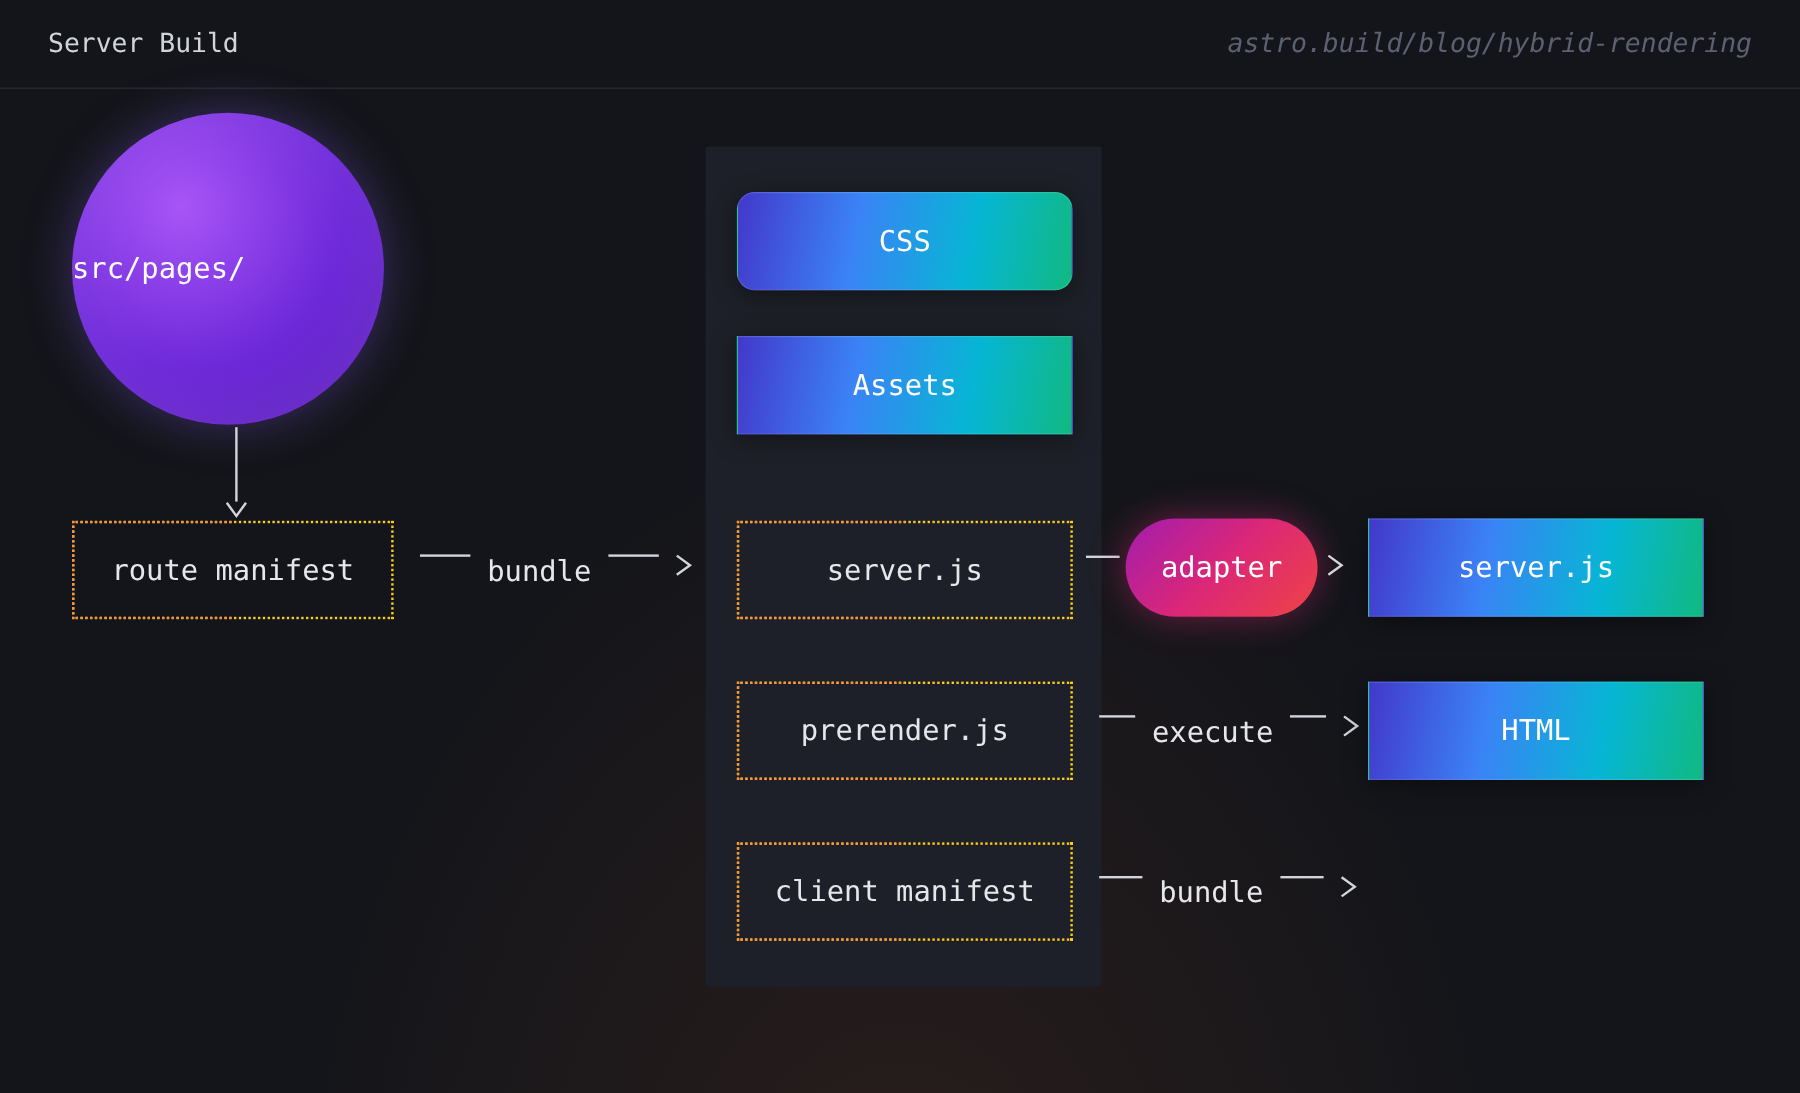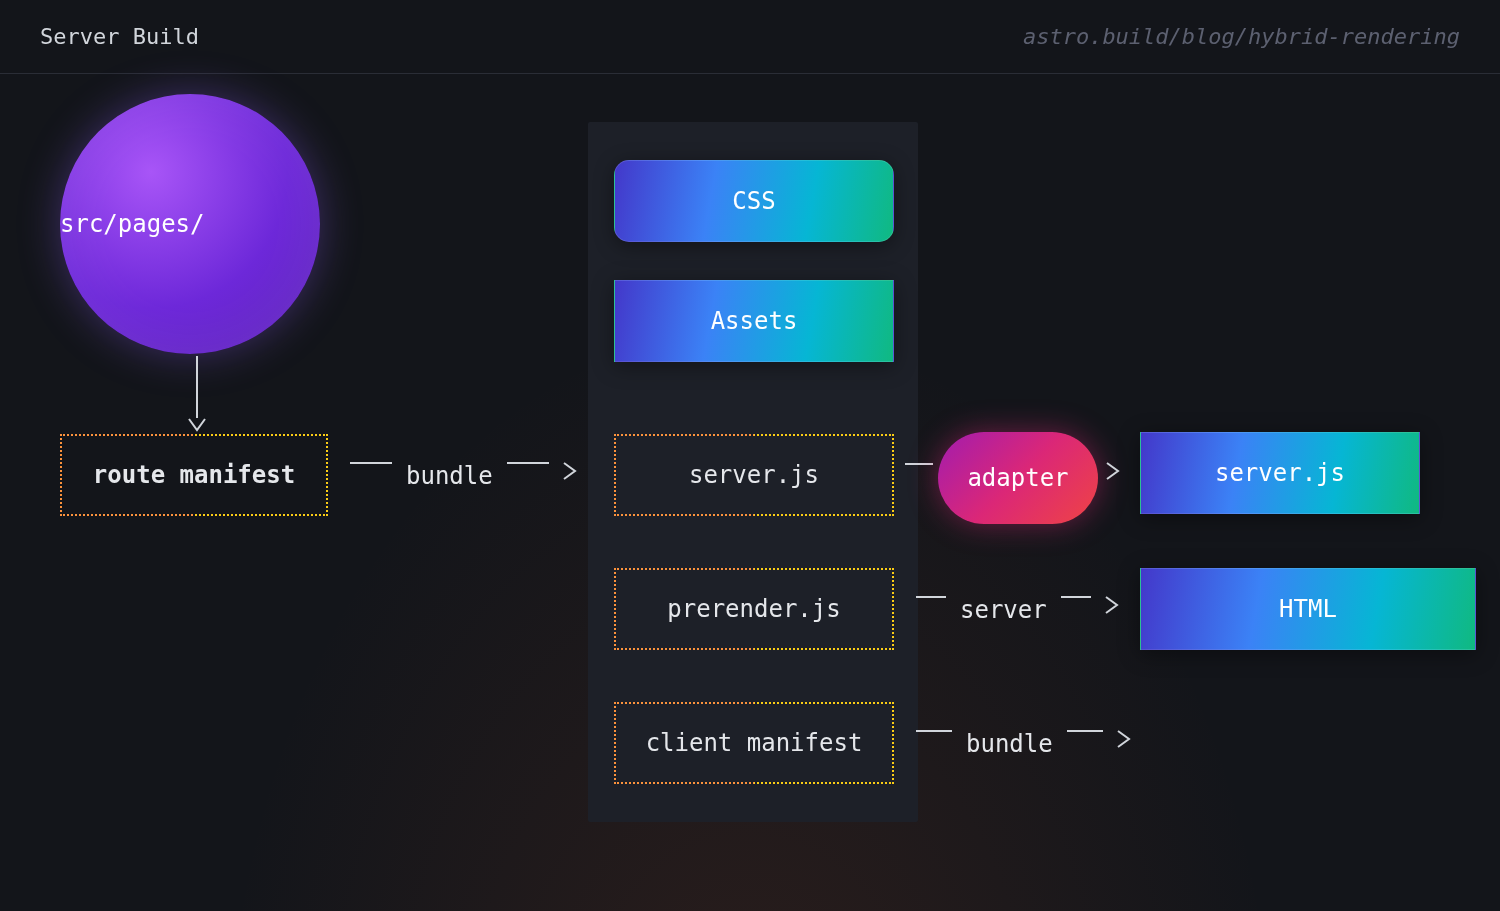--- a/index.html
+++ b/index.html
@@ -126,21 +126,21 @@
     <span>src/pages/</span>
   </div>
 
   <div class="down-arrow" style="left:188px; top:282px;">
     <div class="vline" style="height:62px;"></div>
     <svg width="18" height="14" viewBox="0 0 18 14">
         <path d="M1 1 L9 12 L17 1" fill="none" stroke="#d1d5db" stroke-width="2"></path>
       </svg>
   </div>
 
-  <div class="dotted-box" style="left:60px; top:360px; width:268px; height:82px;font-weight:bold;">
+  <div class="dotted-box" style="left:60px; top:360px; width:268px; height:82px;">
     <span>route manifest</span>
   </div>
 
   <div class="flow" style="left:350px; top:388px;">
     <div class="line" style="width:42px;"></div>
     <span>bundle</span>
     <div class="line" style="width:42px;"></div>
     <span class="arrow-r">
       <svg width="14" height="18" viewBox="0 0 14 18">
           <path d="M1 1 L12 9 L1 17" fill="none" stroke="#d1d5db" stroke-width="2"></path>
@@ -166,45 +166,45 @@
     <span>prerender.js</span>
   </div>
 
   <div class="dotted-box" style="left:614px; top:628px; width:280px; height:82px;">
     <span>client manifest</span>
   </div>
 
   <div class="flow" style="left:905px; top:389px; gap:0;">
     <div class="line" style="width:28px;"></div>
   </div>
-  <div class="pill" style="left:938px; top:358px; width:160px; height:92px;">
+  <div class="pill" style="left:938px; top:358px; width:160px; height:82px;">
     <span>adapter</span>
   </div>
   <div class="flow" style="left:1106px; top:388px; gap:10px;">
     <span class="arrow-r">
       <svg width="14" height="18" viewBox="0 0 14 18">
           <path d="M1 1 L12 9 L1 17" fill="none" stroke="#d1d5db" stroke-width="2"></path>
         </svg>
     </span>
   </div>
   <div class="grad-box" style="left:1140px; top:358px; width:280px; height:82px;">
     <span>server.js</span>
   </div>
 
   <div class="flow" style="left:916px; top:522px;">
     <div class="line" style="width:30px;"></div>
-    <span>server</span>
+    <span>execute</span>
     <div class="line" style="width:30px;"></div>
     <span class="arrow-r">
       <svg width="14" height="18" viewBox="0 0 14 18">
           <path d="M1 1 L12 9 L1 17" fill="none" stroke="#d1d5db" stroke-width="2"></path>
         </svg>
     </span>
   </div>
-  <div class="grad-box" style="left:1140px; top:494px; width:336px; height:82px;">
+  <div class="grad-box" style="left:1140px; top:494px; width:280px; height:82px;">
     <span>HTML</span>
   </div>
 
   <div class="flow" style="left:916px; top:656px;">
     <div class="line" style="width:36px;"></div>
     <span>bundle</span>
     <div class="line" style="width:36px;"></div>
     <span class="arrow-r">
       <svg width="14" height="18" viewBox="0 0 14 18">
           <path d="M1 1 L12 9 L1 17" fill="none" stroke="#d1d5db" stroke-width="2"></path>

